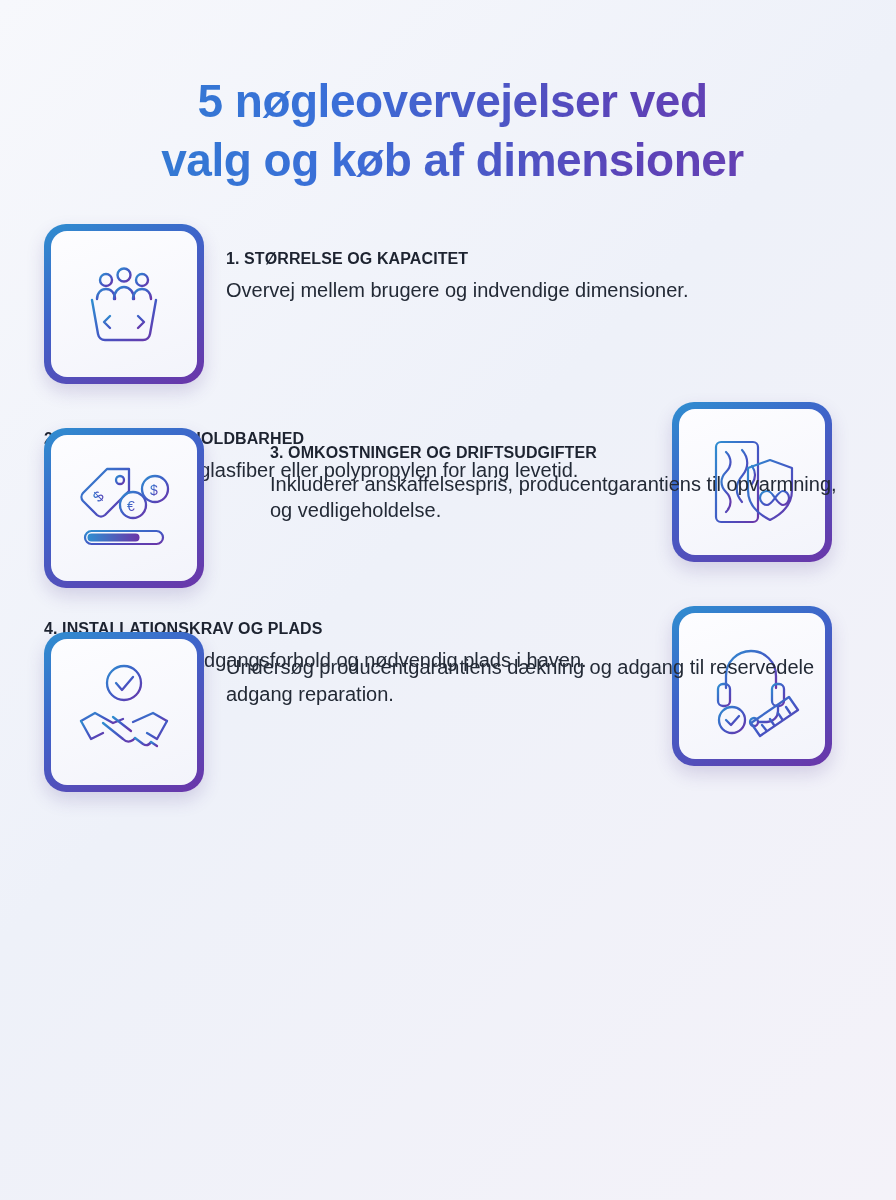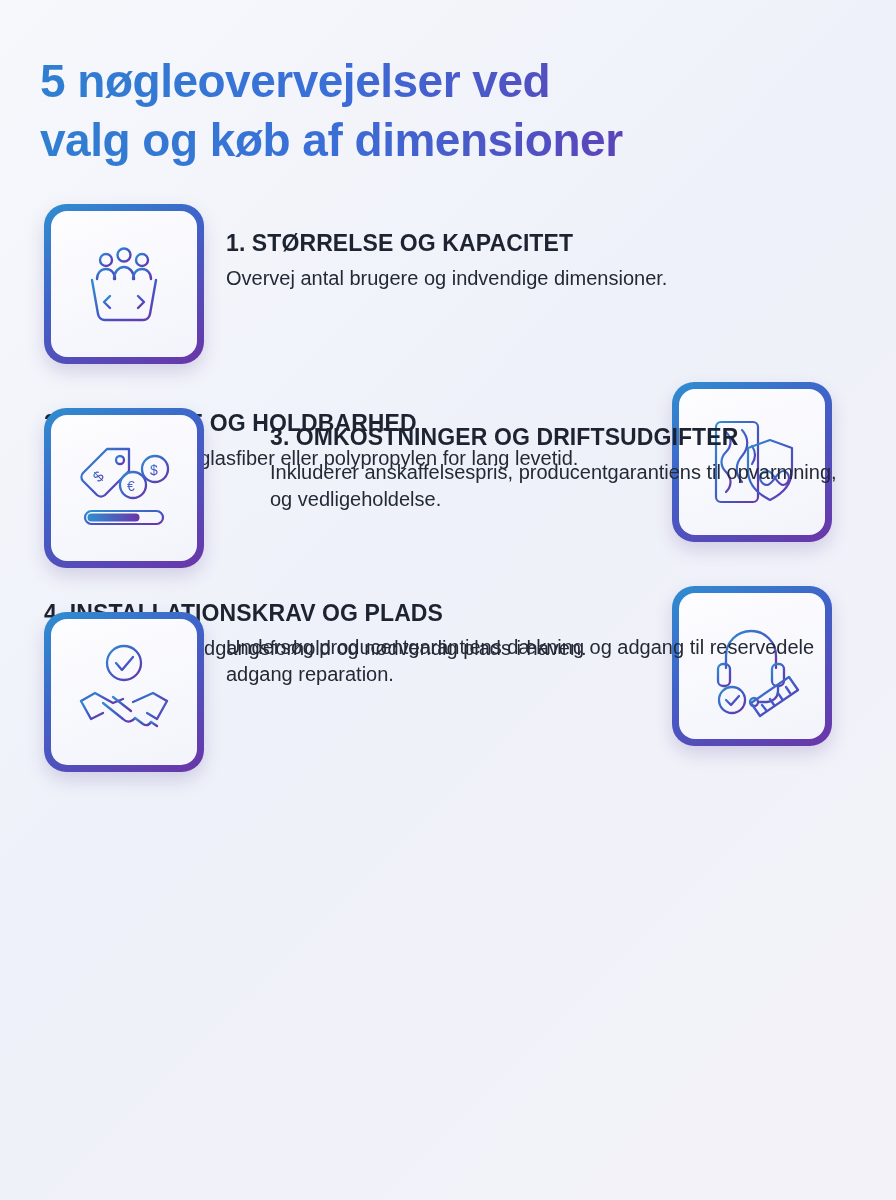--- a/index.html
+++ b/index.html
@@ -14,22 +14,23 @@
     overflow: hidden;
     position: relative;
   }
   .page {
     position: relative;
     width: 896px;
     height: 1200px;
     box-sizing: border-box;
   }
   .headline {
-    text-align: left;
-    padding: 52px 40px 0 40px;
+    text-align: center;
+    padding: 72px 40px 0 40px;
+    margin-left: 9px;
   }
   .headline h1 {
     margin: 0;
     font-size: 46px;
     line-height: 1.28;
     font-weight: bold;
     letter-spacing: -0.5px;
     background: linear-gradient(90deg, #2f7fd0 0%, #3a6fd8 35%, #5b43b8 72%, #6d3fb0 100%);
     -webkit-background-clip: text;
     background-clip: text;
@@ -83,21 +84,21 @@
     align-items: center;
     justify-content: center;
   }
   .text-col {
     flex: 1 1 auto;
     padding-top: 18px;
     min-width: 0;
   }
   .item-title {
     margin: 0 0 8px 0;
-    font-size: 23px;
+    font-size: 16px;
     font-weight: bold;
     color: #1d2330;
     letter-spacing: 0.1px;
     line-height: 1.18;
   }
   .item-desc {
     margin: 0;
     font-size: 20px;
     line-height: 1.34;
     color: #232a36;
@@ -144,21 +145,21 @@
               <path d="M24 56h72"></path>
               <path d="M28 56l6 34c.6 3.4 3.4 6 7 6h38c3.6 0 6.4-2.6 7-6l6-34"></path>
               <path d="M40 78h40"></path>
               <path d="M40 78l6-6M40 78l6 6M80 78l-6-6M80 78l-6 6"></path>
             </g>
           </svg>
         </div>
       </div>
       <div class="text-col">
         <p class="item-title">1. STØRRELSE OG KAPACITET</p>
-        <p class="item-desc">Overvej antal brugere og indvendige dimensioner.</p>
+        <p class="item-desc">Overvej mellem brugere og indvendige dimensioner.</p>
       </div>
     </div>
 
     <div class="item t2 right">
       <div class="icon-box framed">
         <div class="inner">
           <svg width="120" height="120" viewBox="0 0 120 120" fill="none">
             <defs>
               <linearGradient id="g2" x1="0" y1="0" x2="1" y2="1">
                 <stop offset="0%" stop-color="#2f8ed0"></stop>

